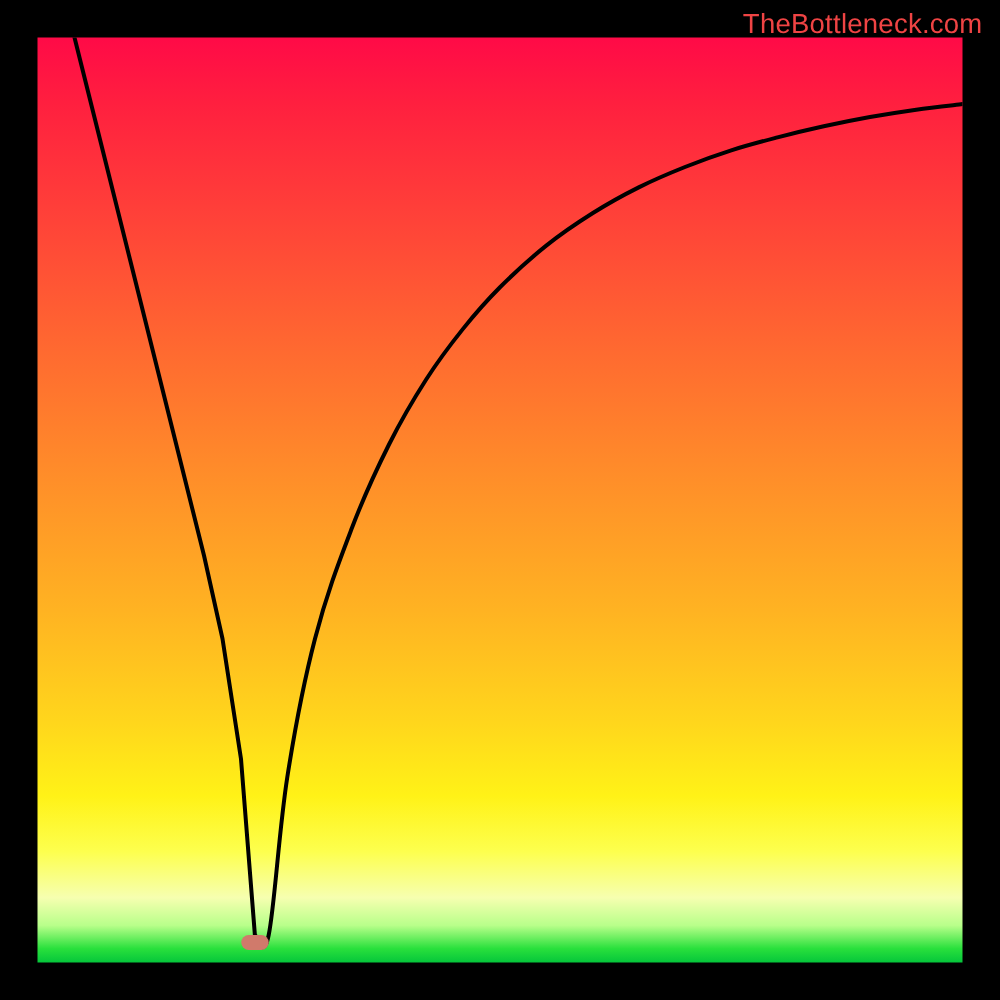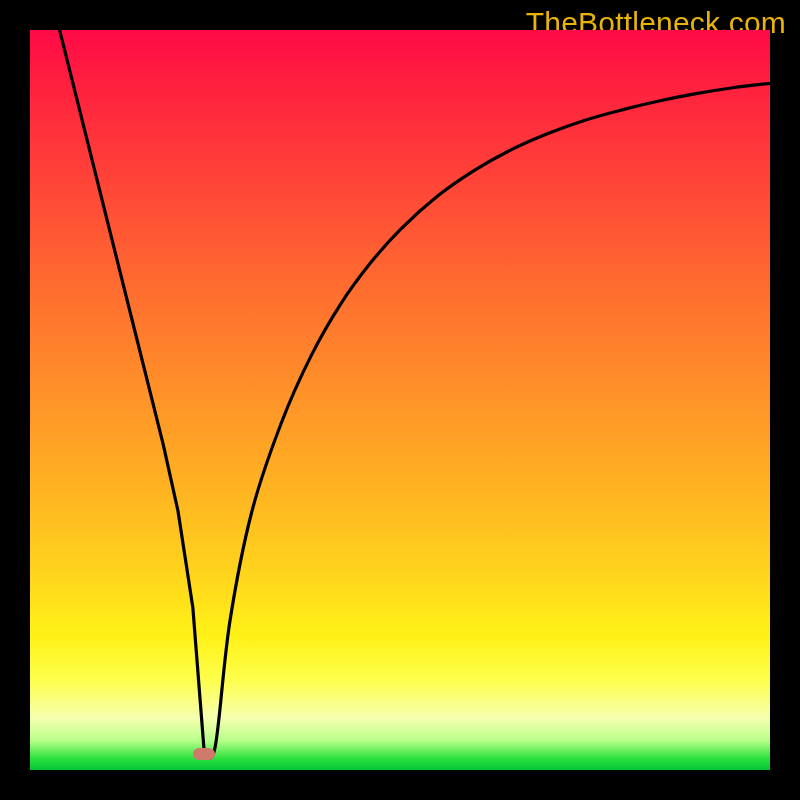--- a/index.html
+++ b/index.html
@@ -45,22 +45,22 @@
     position: absolute;
     left: 0;
     top: 0;
     width: 740px;
     height: 740px;
   }
   .watermark {
     position: absolute;
     top: 6px;
     right: 14px;
-    color: #eab308;
-    font-size: 30px;
+    color: #ef4444;
+    font-size: 22px;
     font-weight: 500;
     letter-spacing: 0.2px;
     user-select: none;
   }
   .bump {
     position: absolute;
     width: 22px;
     height: 12px;
     background: #d07a6b;
     border-radius: 6px;

